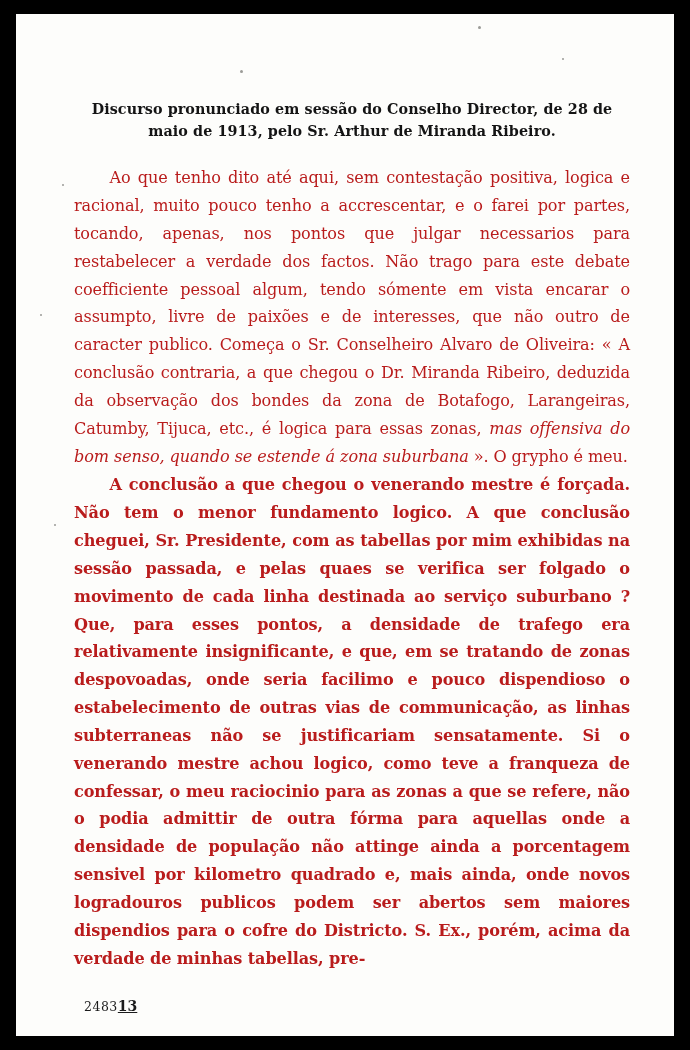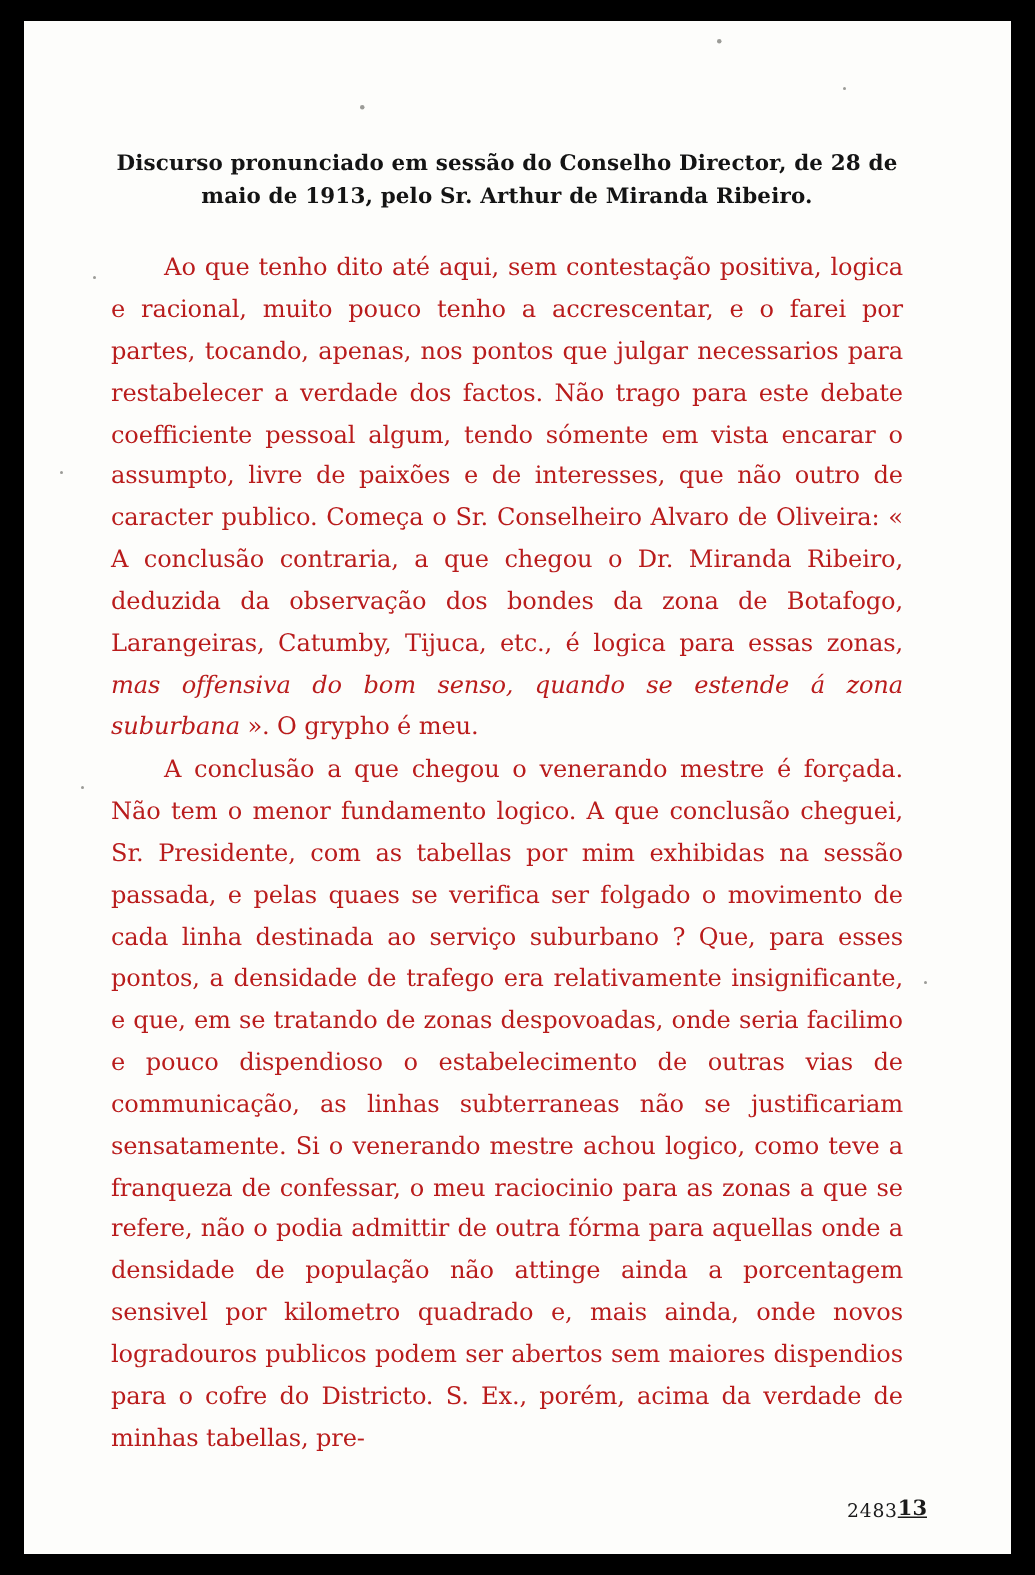--- a/index.html
+++ b/index.html
@@ -19,21 +19,21 @@
     background: #000000;
     box-sizing: border-box;
     padding: 14px 16px;
   }
   .paper {
     position: relative;
     width: 100%;
     height: 100%;
     background: #fdfdfb;
     box-sizing: border-box;
-    padding: 84px 72px 30px 58px;
+    padding: 84px 44px 30px 58px;
     overflow: hidden;
   }
   
   .speck {
     position: absolute;
     background: #4a4a46;
     border-radius: 50%;
     opacity: .55;
   }
   .heading {
@@ -56,31 +56,32 @@
     text-align: justify;
     text-justify: inter-word;
     letter-spacing: -0.1px;
   }
   .body-text p {
     margin: 0;
     text-indent: 2.2em;
   }
   .body-text p + p {
     margin-top: 1px;
+    font-weight: bold;
   }
   .ital {
     font-style: italic;
   }
   .footer {
     position: absolute;
     left: 68px;
     right: 56px;
     bottom: 22px;
     display: flex;
-    justify-content: flex-end;
+    justify-content: flex-start;
     align-items: flex-end;
     font-family: "DejaVu Serif", serif;
     color: #1b1b1b;
   }
   .folio-left {
     font-size: 12.5px;
     letter-spacing: .5px;
   }
   .folio-right {
     font-size: 14px;

